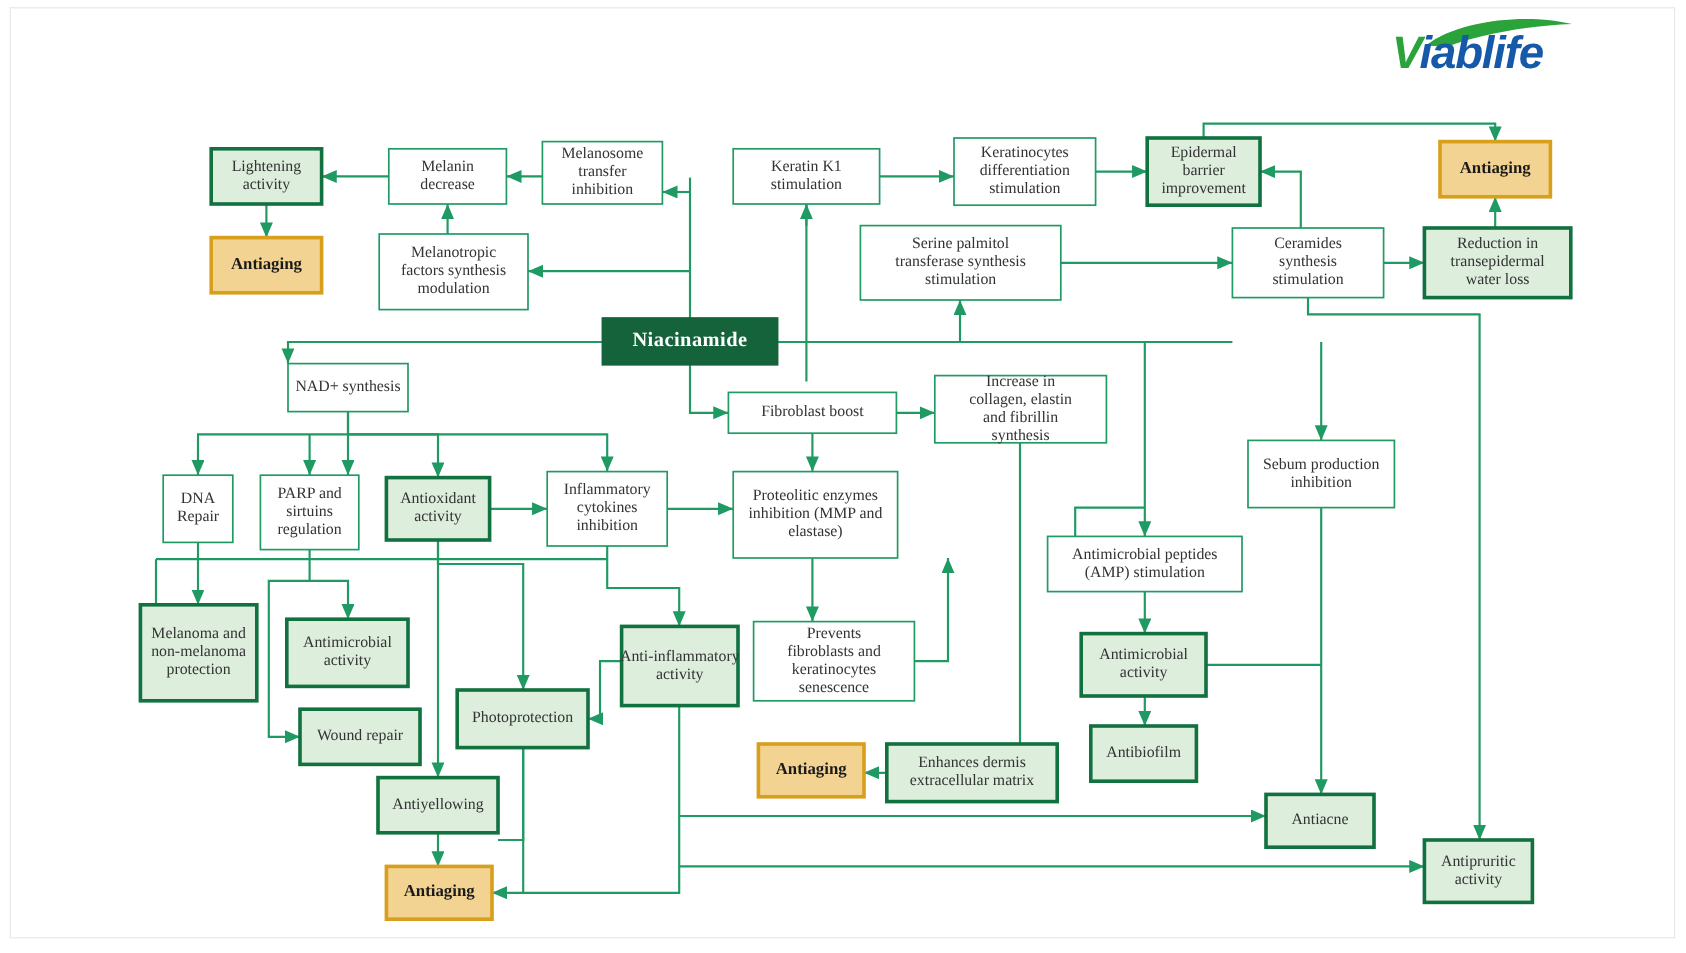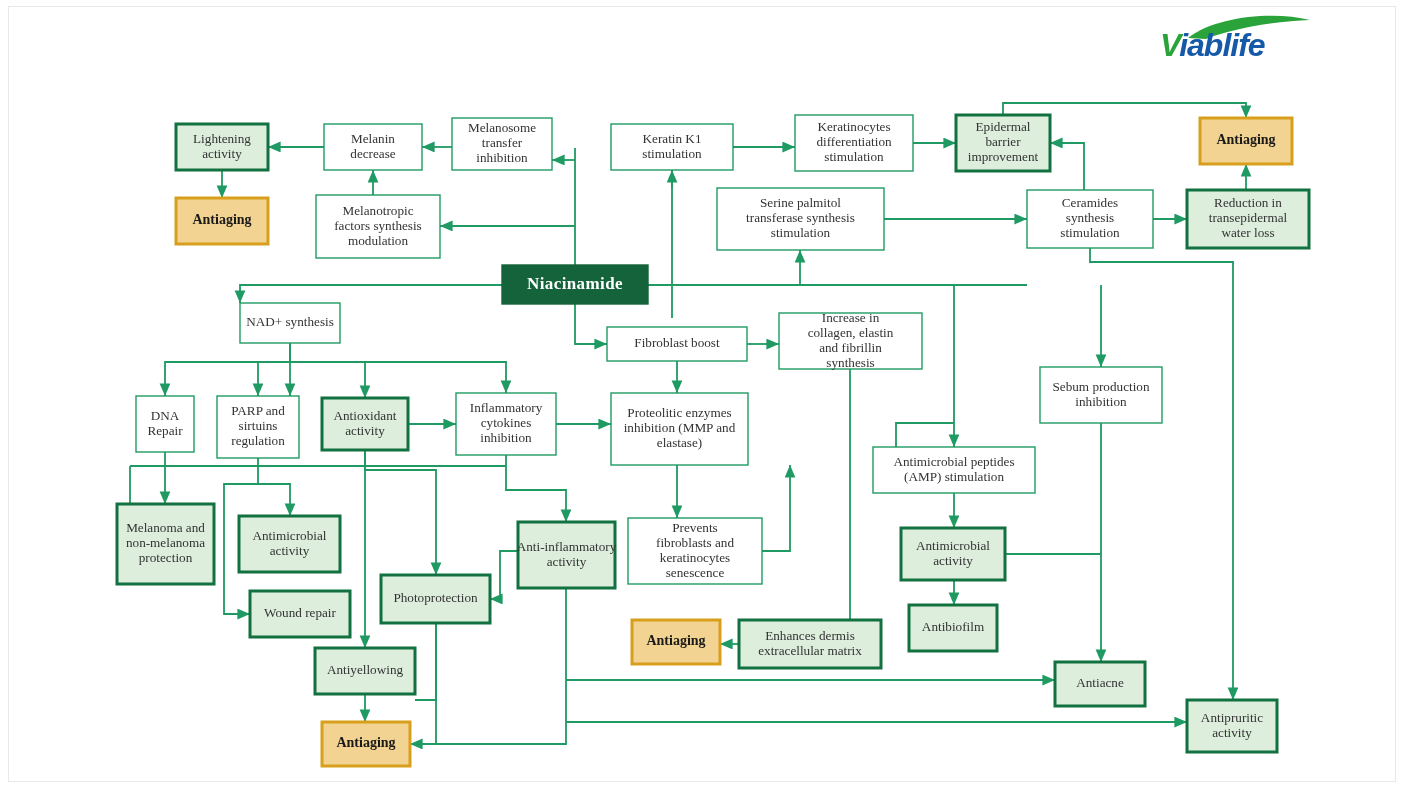--- a/index.html
+++ b/index.html
@@ -1,20 +1,20 @@
 <!DOCTYPE html>
 <html><head>
 <meta charset="utf-8">
 <style>
   html,body{margin:0;padding:0;background:#ffffff;}
   body{font-family:"Liberation Serif", serif;}
   #root{position:relative;width:1405px;height:794px;background:#ffffff;overflow:hidden;}
   #frame{position:absolute;left:8px;top:6px;width:1388px;height:776px;border:1px solid #e8e8e8;box-sizing:border-box;}
   #logo{position:absolute;right:55px;top:14px;width:190px;height:56px;}
-  #logo .word{position:absolute;left:0;top:8px;font-family:"Liberation Sans", sans-serif;font-style:italic;font-weight:bold;font-size:32px;letter-spacing:-1px;line-height:46px;}
+  #logo .word{position:absolute;left:0;top:8px;font-family:"Liberation Sans", sans-serif;font-style:italic;font-weight:bold;font-size:38px;letter-spacing:-1px;line-height:46px;}
   #logo .v{color:#2aa33a;}
   #logo .rest{color:#1659a8;}
   svg#diagram{position:absolute;left:0;top:0;width:1405px;height:794px;}
   .bx rect{stroke-width:1.4;}
   .bx.plain rect{fill:#ffffff;stroke:#1f9a63;}
   .bx.green rect{fill:#ddeedd;stroke:#11713f;stroke-width:3;}
   .bx.gold rect{fill:#f3d391;stroke:#d79f1c;stroke-width:3;}
   .bx.dark rect{fill:#14633a;stroke:#14633a;stroke-width:1.4;}
   .bx text{font-family:"Liberation Serif", serif;font-size:13.2px;fill:#333333;text-anchor:middle;dominant-baseline:middle;}
   .bx.gold text{font-weight:bold;fill:#1a1a1a;font-size:14px;}

